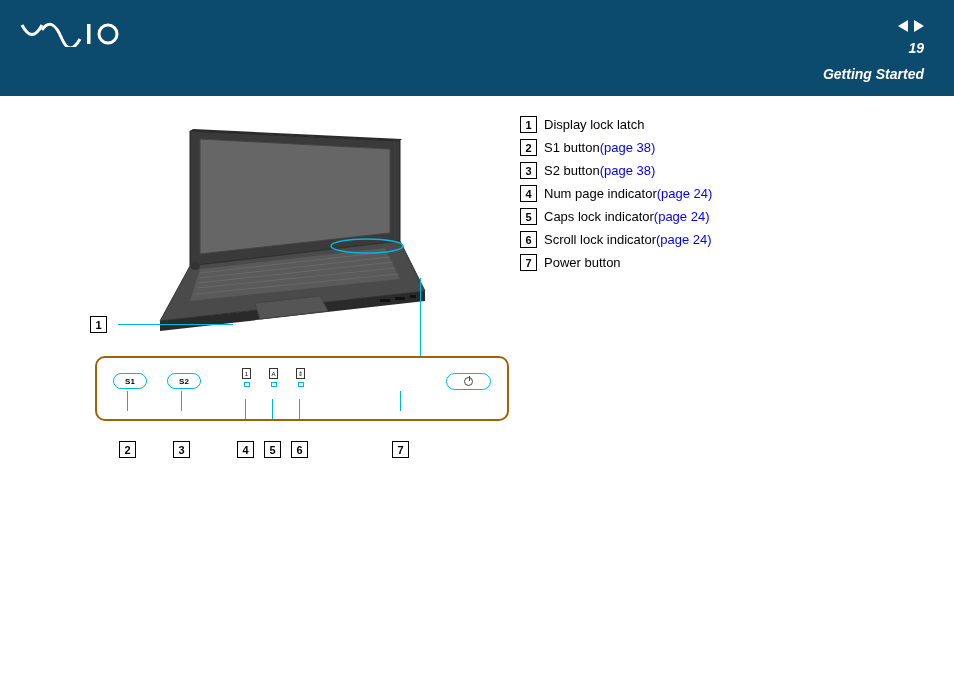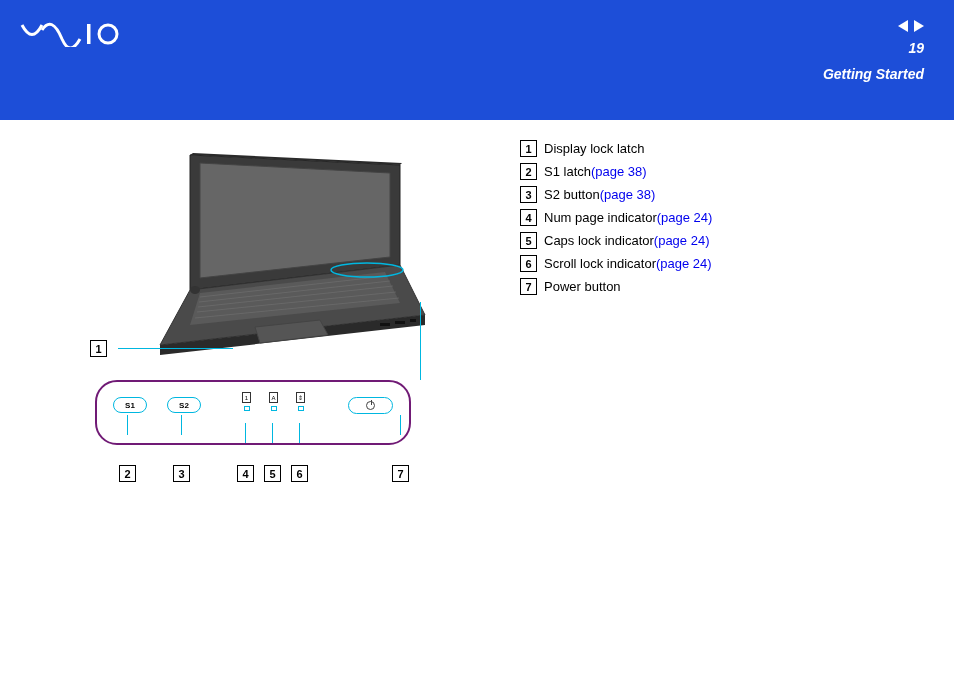--- a/index.html
+++ b/index.html
@@ -5,22 +5,22 @@
     * { margin: 0; padding: 0; box-sizing: border-box; }
     body {
       width: 954px;
       height: 674px;
       font-family: Arial, Helvetica, sans-serif;
       background: #fff;
       position: relative;
     }
     .header {
       width: 100%;
-      height: 120px;
-      background: #1d4ed8;
+      height: 96px;
+      background: #0c4a6e;
       position: relative;
     }
     .logo {
       position: absolute;
       top: 22px;
       left: 20px;
     }
     .nav-arrows {
       position: absolute;
       top: 20px;
@@ -115,24 +115,24 @@
     .callout-line {
       width: 115px;
       height: 1px;
       background: #00b7e0;
       margin-left: 4px;
     }
     .detail-panel {
       position: absolute;
       top: 240px;
       left: 65px;
-      width: 316px;
+      width: 414px;
       height: 65px;
-      border: 2px solid #701a75;
-      border-radius: 22px;
+      border: 2px solid #a16207;
+      border-radius: 10px;
     }
     .s-button {
       position: absolute;
       top: 15px;
       width: 34px;
       height: 16px;
       border: 1.5px solid #00b7e0;
       border-radius: 9px;
       font-size: 8px;
       font-weight: bold;
@@ -342,21 +342,21 @@
   </div>
 
   <div class="right-col">
     <ul class="legend-list">
       <li>
         <span class="num-box">1</span>
         <span>Display lock latch</span>
       </li>
       <li>
         <span class="num-box">2</span>
-        <span>S1 latch </span>
+        <span>S1 button </span>
         <a class="page-link">(page 38)</a>
       </li>
       <li>
         <span class="num-box">3</span>
         <span>S2 button </span>
         <a class="page-link">(page 38)</a>
       </li>
       <li>
         <span class="num-box">4</span>
         <span>Num page indicator </span>

